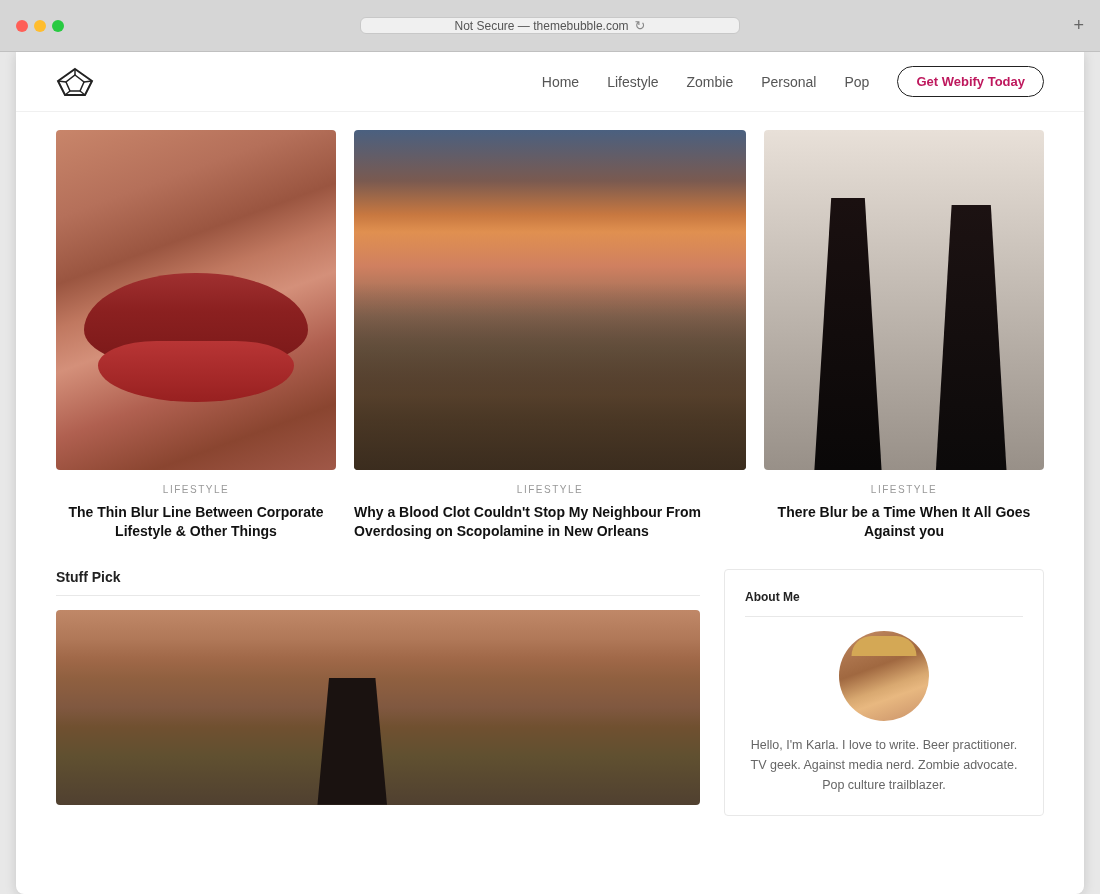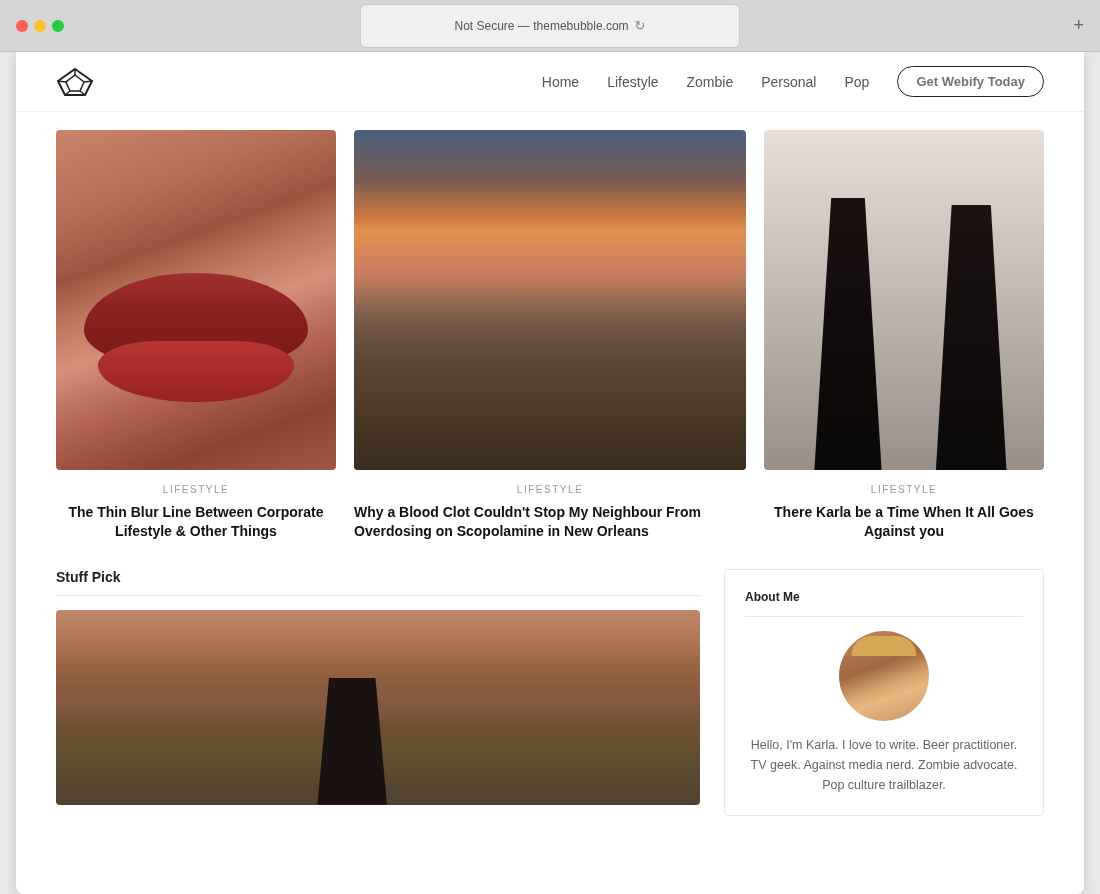--- a/index.html
+++ b/index.html
@@ -33,21 +33,21 @@
       border-radius: 50%;
     }
     .tl-red { background: #ff5f57; }
     .tl-yellow { background: #ffbd2e; }
     .tl-green { background: #28ca41; }
     .address-bar {
       margin: 0 auto;
       width: 380px;
       background: #f0f0f0;
       border-radius: 6px;
-      height: 44px;
+      height: 17px;
       display: flex;
       align-items: center;
       justify-content: center;
       font-size: 12px;
       color: #555;
       gap: 6px;
       border: 1px solid #c8c8c8;
     }
     .reload-icon {
       color: #888;
@@ -98,21 +98,21 @@
       color: #555;
       text-decoration: none;
     }
     .nav-cta {
       background: #fff;
       border: 1.5px solid #222;
       border-radius: 20px;
       padding: 7px 18px;
       font-size: 13px;
       font-weight: 600;
-      color: #737373;
+      color: #be185d;
       cursor: pointer;
     }
 
     
     .featured-grid {
       display: grid;
       grid-template-columns: 1fr 1.4fr 1fr;
       gap: 18px;
       padding: 18px 40px 0 40px;
     }
@@ -393,21 +393,21 @@
 
     <div class="article-card">
       <div class="article-image img-village"></div>
       <div class="article-category">LIFESTYLE</div>
       <div class="article-title center">Why a Blood Clot Couldn't Stop My Neighbour From Overdosing on Scopolamine in New Orleans</div>
     </div>
 
     <div class="article-card">
       <div class="article-image img-couple"></div>
       <div class="article-category">LIFESTYLE</div>
-      <div class="article-title">There Karla be a Time When It All Goes Against you</div>
+      <div class="article-title">There Blur be a Time When It All Goes Against you</div>
     </div>
 
   </div>
 
   <div class="bottom-section">
 
     <div class="stuff-pick">
       <div class="stuff-pick-label">Stuff Pick</div>
       <div class="stuff-pick-image"></div>
     </div>

